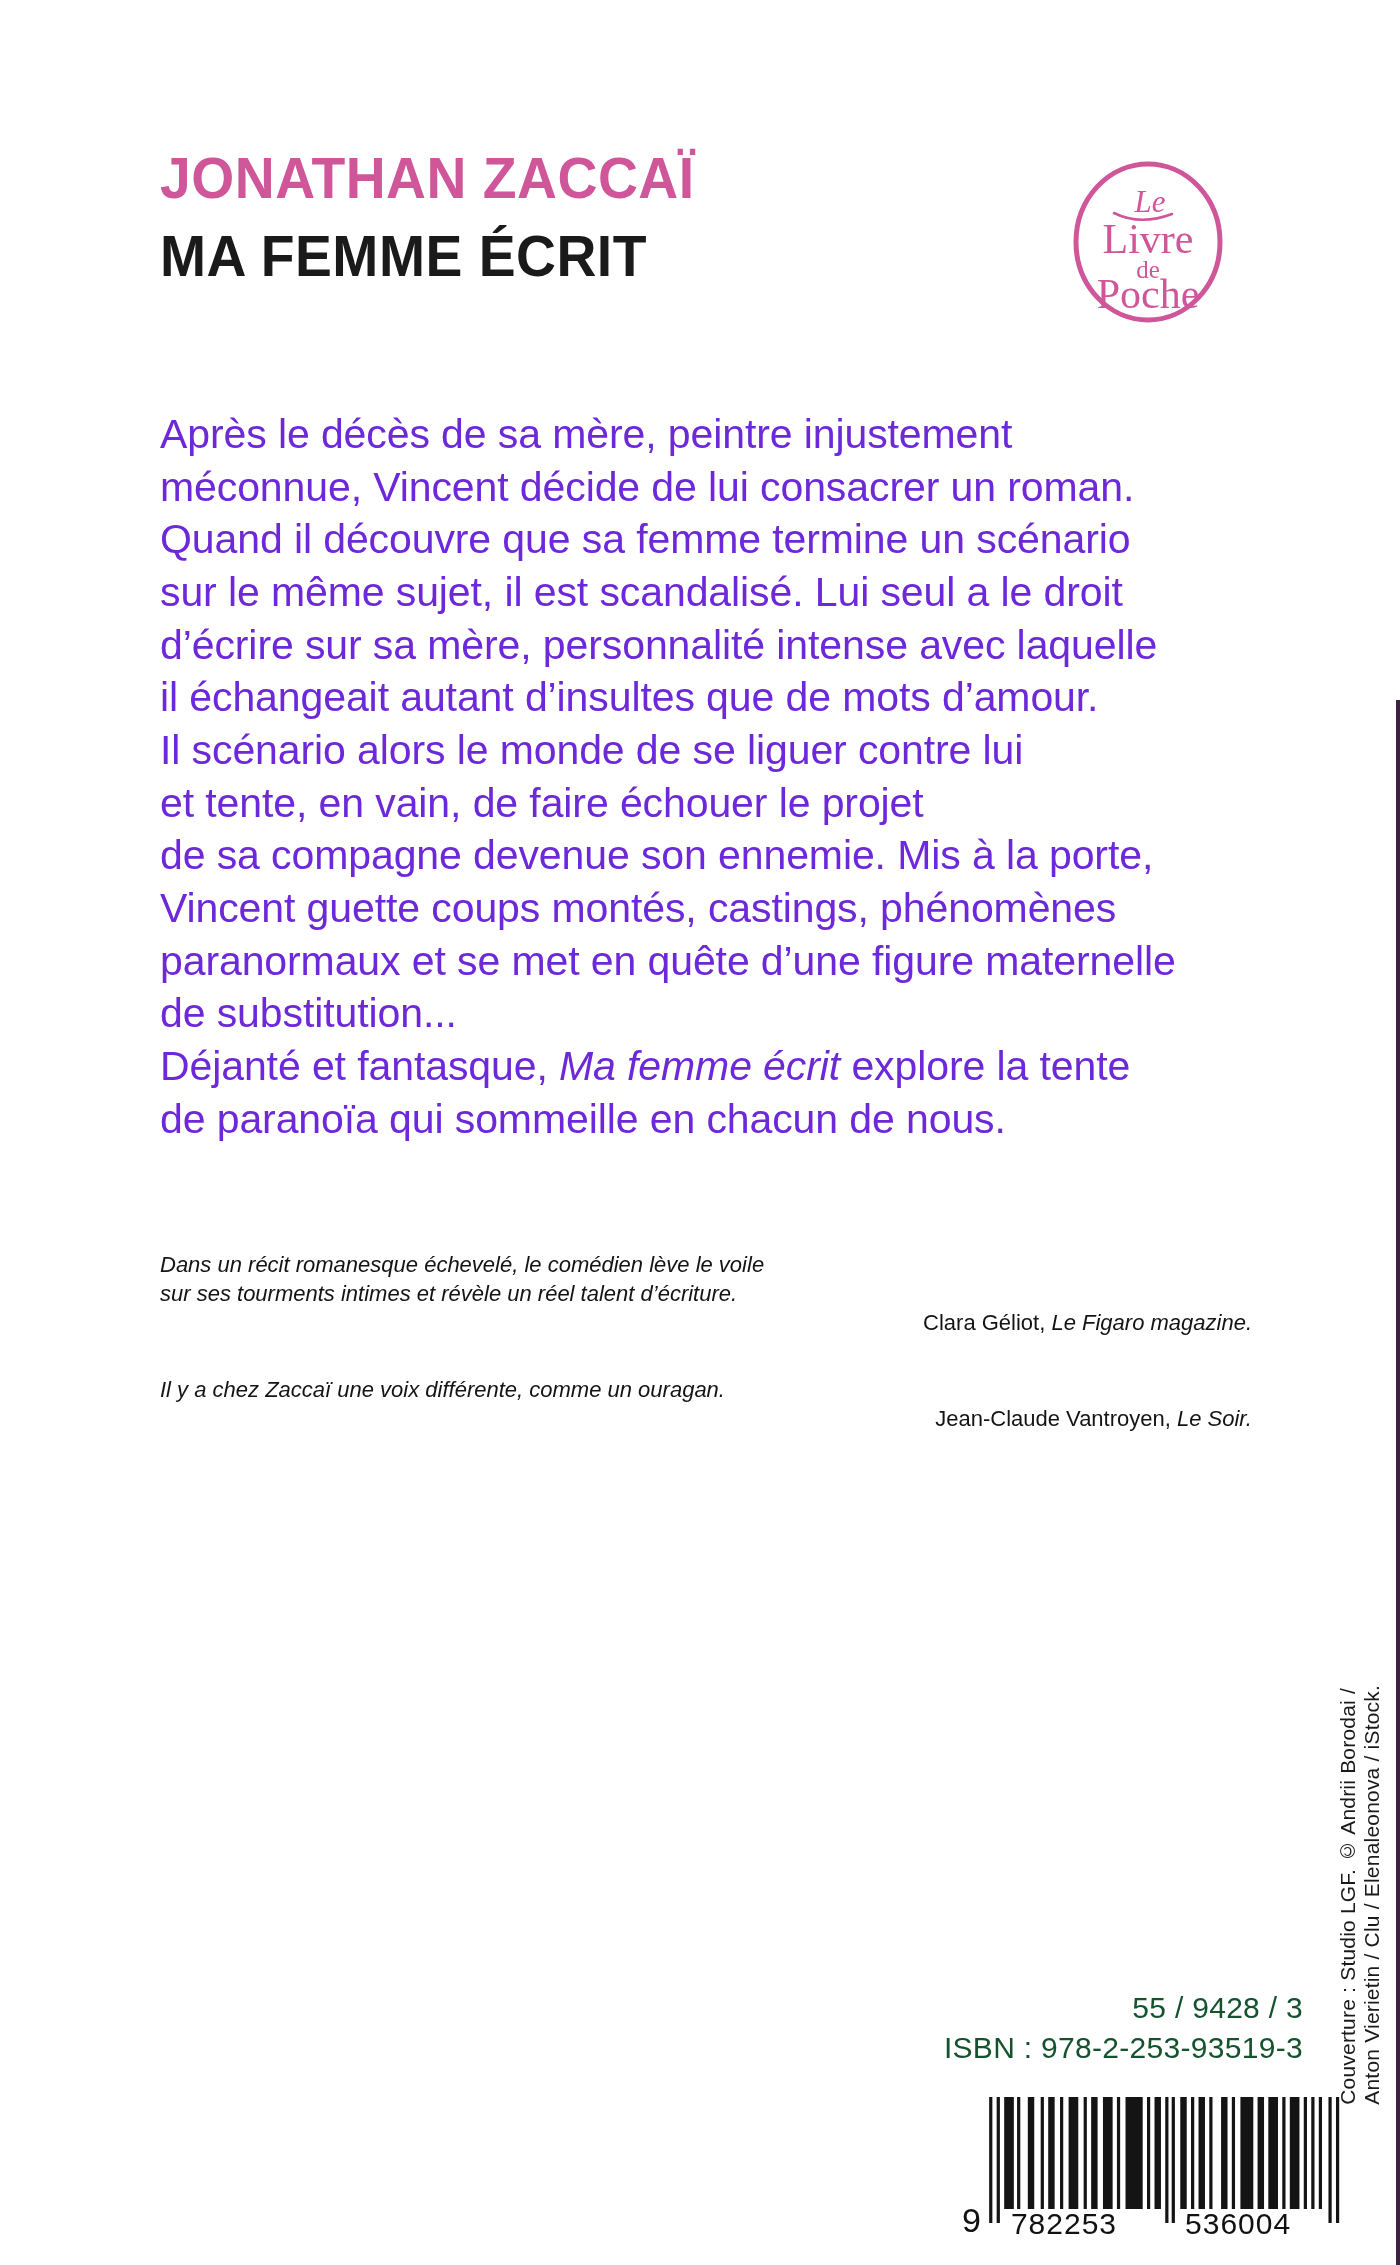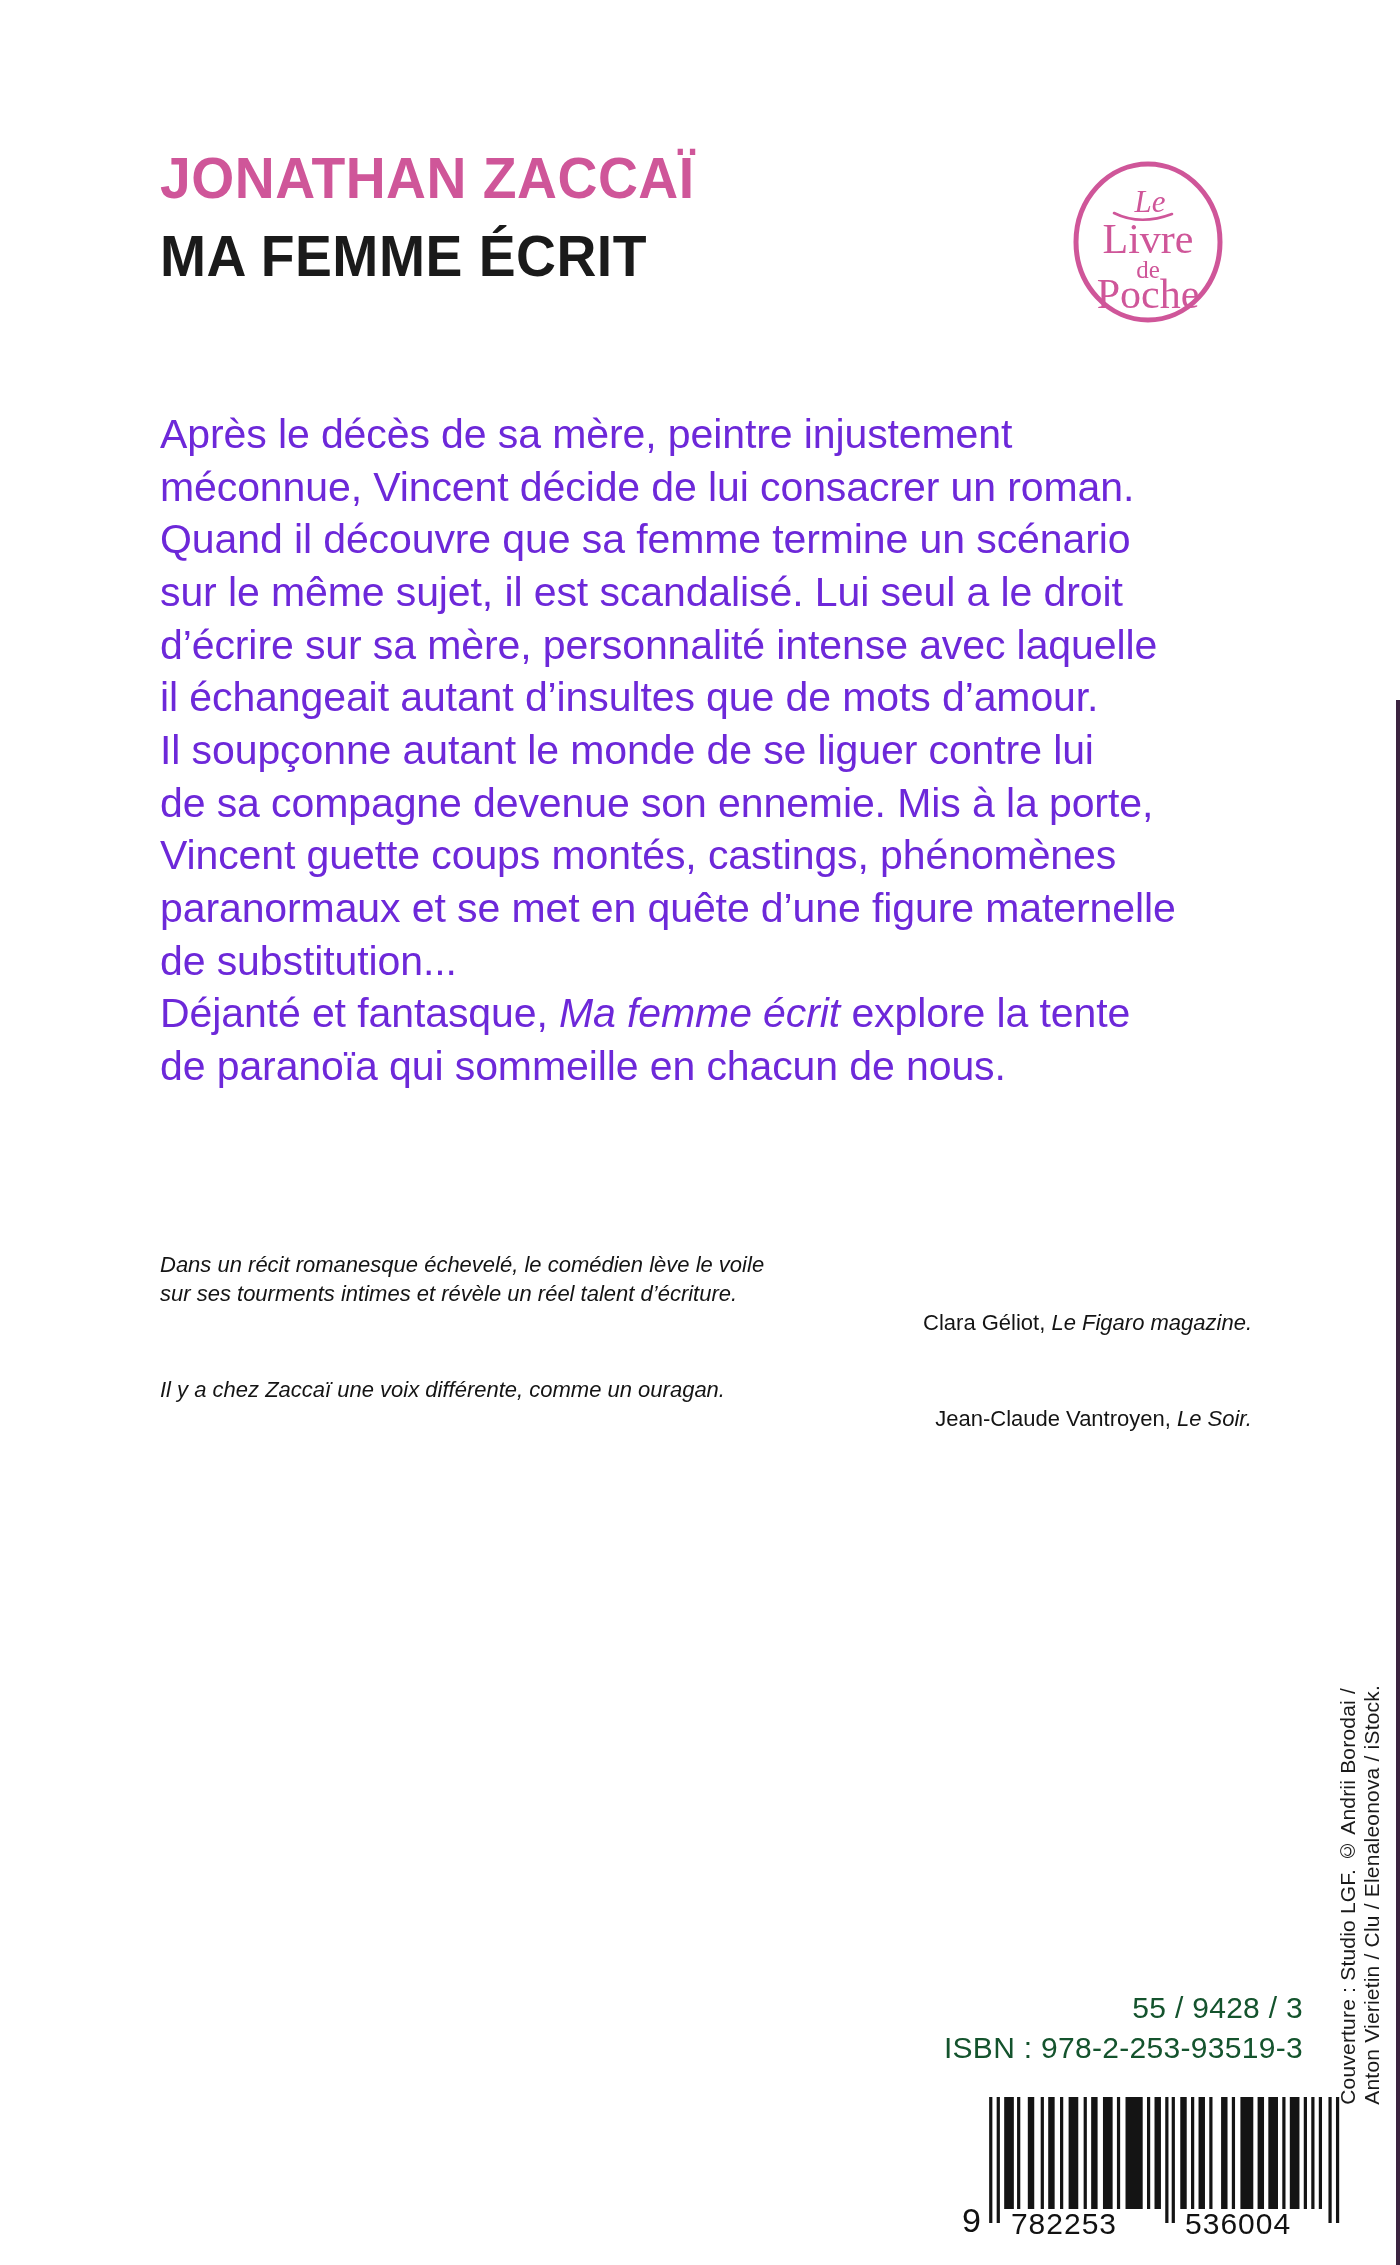--- a/index.html
+++ b/index.html
@@ -212,21 +212,22 @@
   </div>
 
   <div class="blurb">
     <p>
       <span class="ln">Après le décès de sa mère, peintre injustement</span>
       <span class="ln">méconnue, Vincent décide de lui consacrer un roman.</span>
       <span class="ln">Quand il découvre que sa femme termine un scénario</span>
       <span class="ln">sur le même sujet, il est scandalisé. Lui seul a le droit</span>
       <span class="ln">d’écrire sur sa mère, personnalité intense avec laquelle</span>
       <span class="ln">il échangeait autant d’insultes que de mots d’amour.</span>
-      <span class="ln">Il soupçonne autant le monde de se liguer contre lui</span>
+      <span class="ln">Il scénario alors le monde de se liguer contre lui</span>
+      <span class="ln">et tente, en vain, de faire échouer le projet</span>
       <span class="ln">de sa compagne devenue son ennemie. Mis à la porte,</span>
       <span class="ln">Vincent guette coups montés, castings, phénomènes</span>
       <span class="ln">paranormaux et se met en quête d’une figure maternelle</span>
       <span class="ln">de substitution...</span>
       <span class="ln"><span>Déjanté et fantasque, </span><em>Ma femme écrit</em><span> explore la tente</span></span>
       <span class="ln">de paranoïa qui sommeille en chacun de nous.</span>
     </p>
   </div>
 
   <div class="quotes">

